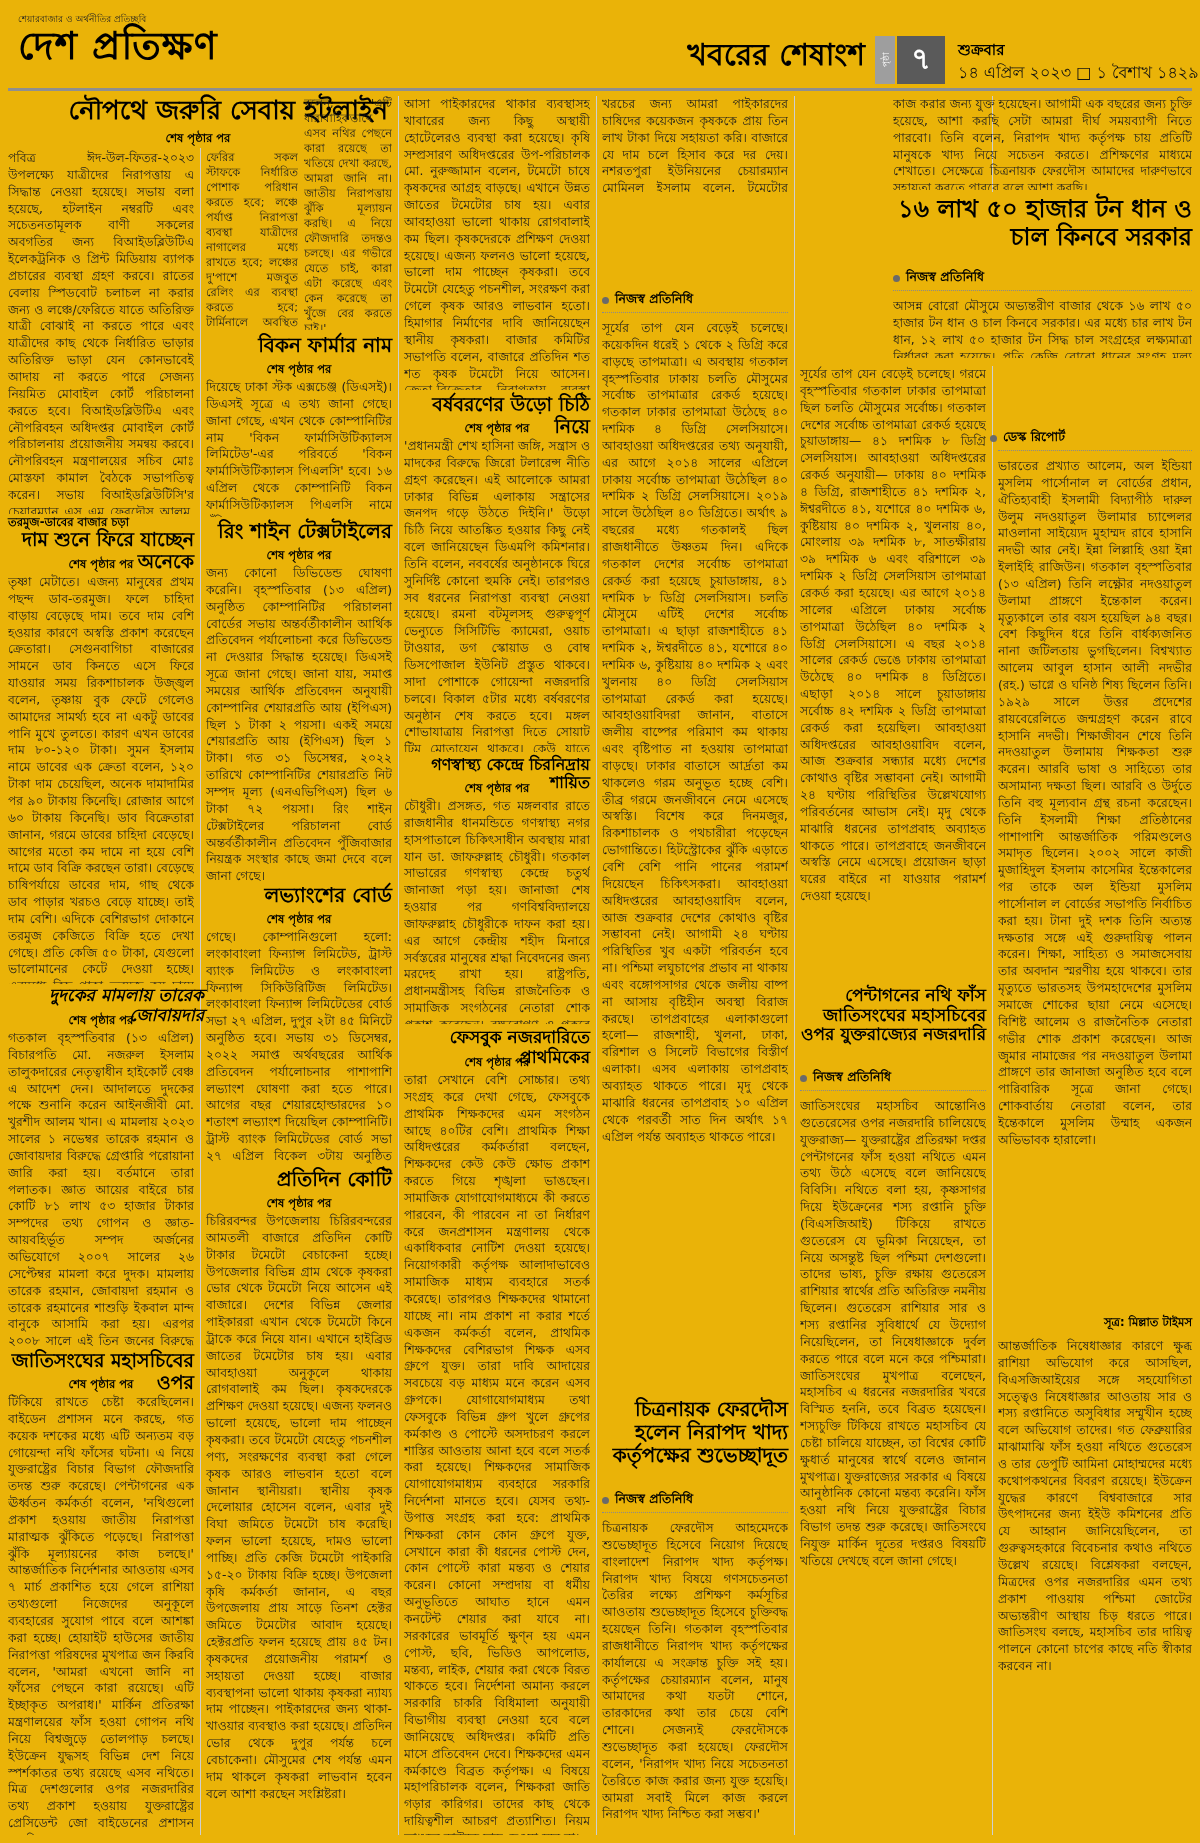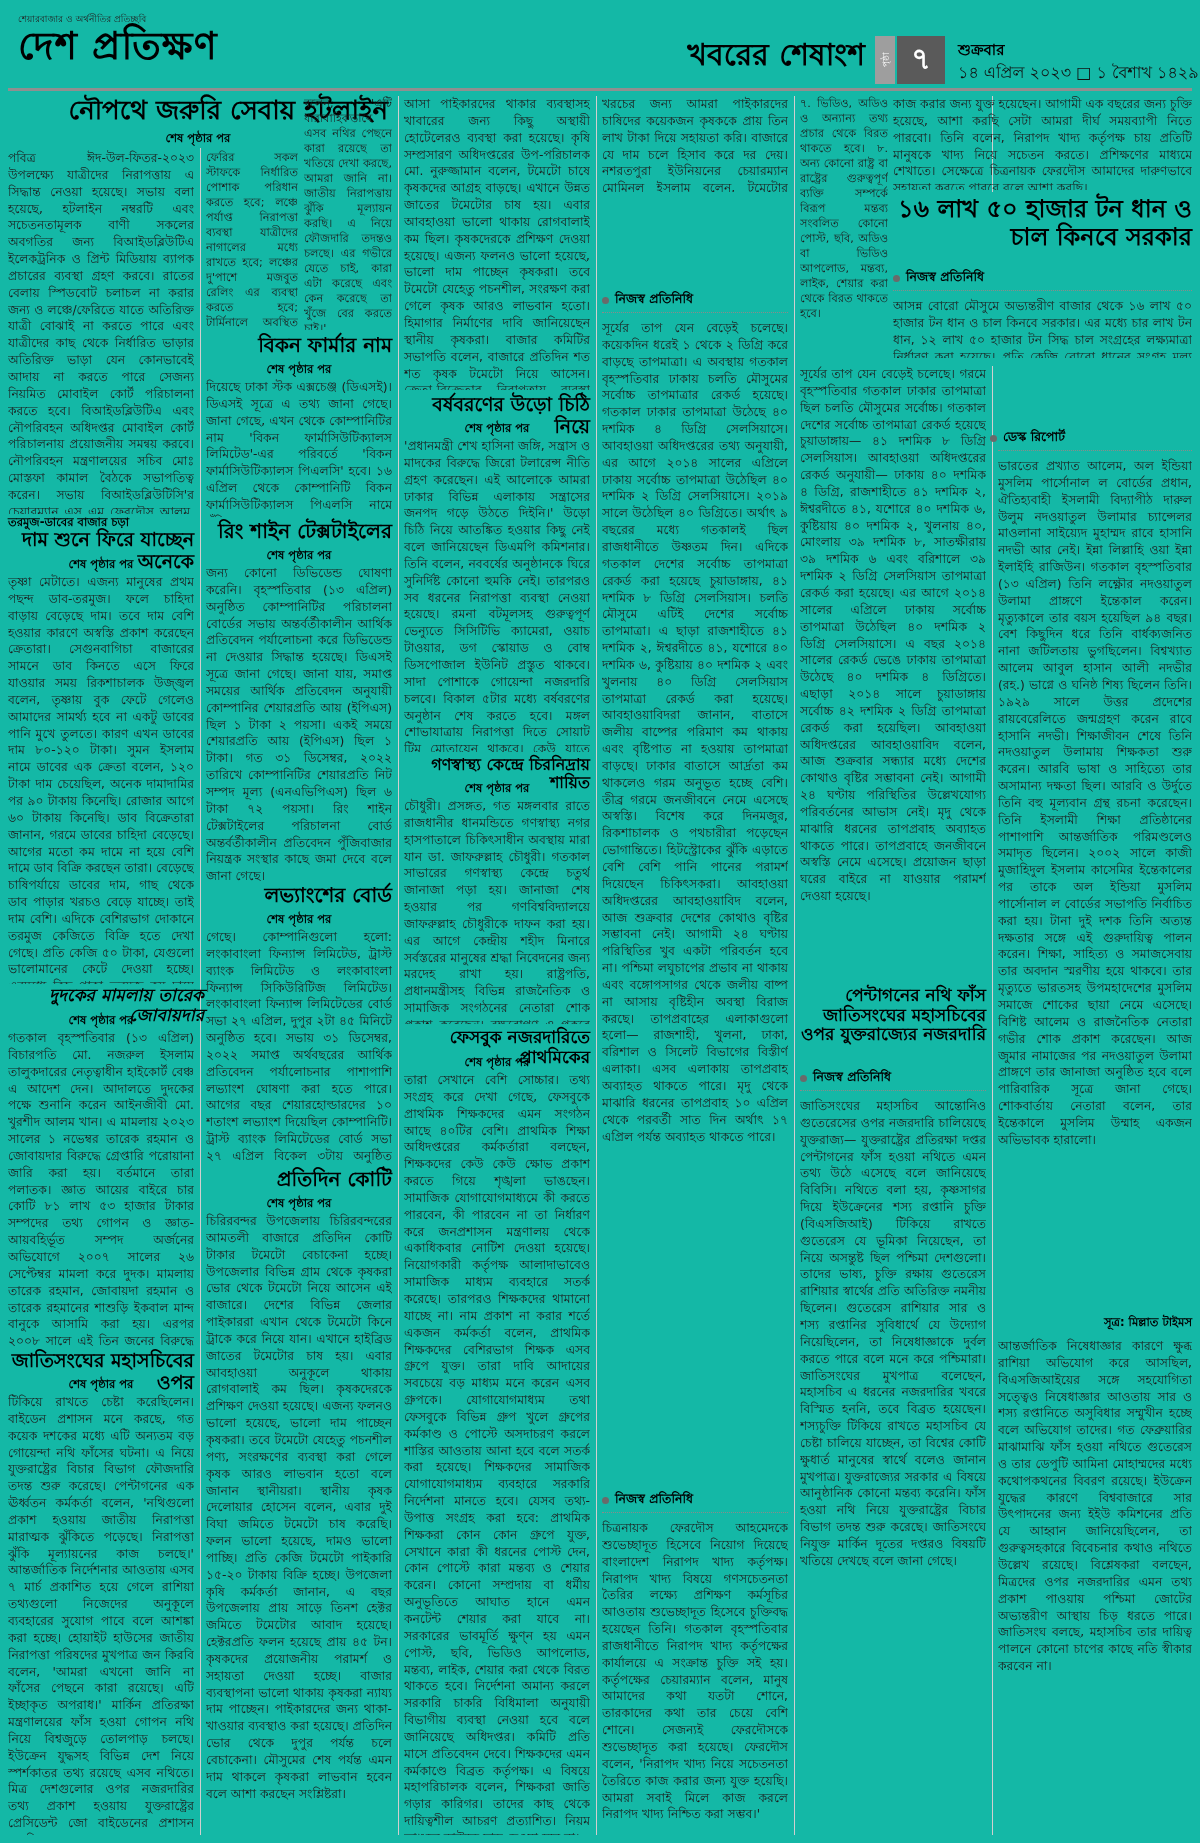--- a/index.html
+++ b/index.html
@@ -1,18 +1,18 @@
 <!DOCTYPE html>
 <html lang="bn"><head>
 <meta charset="utf-8">
 <style>
   html,body{margin:0;padding:0;background:#e8e8e8;}
   .page{
     position:relative;width:1200px;height:1843px;margin:0 auto;
-    background:#14b8a6;color:#111;
+    background:#eab308;color:#111;
     font-family:"DejaVu Sans","Liberation Sans",sans-serif;
     overflow:hidden;
   }
   .abs{position:absolute;}
   .head{font-weight:bold;color:#000;text-align:right;line-height:1.15;}
   .kicker{font-weight:bold;font-size:11.5px;color:#000;}
   .cont{font-weight:bold;font-size:11.5px;text-align:center;color:#000;}
   .body{font-size:12.3px;line-height:1.37;text-align:justify;overflow:hidden;color:#1c1c1c;}
   .body.small{font-size:11.3px;line-height:1.33;}
   .byline{display:flex;align-items:center;gap:6px;font-weight:bold;font-size:12.5px;color:#000;}
@@ -109,28 +109,28 @@
 
   <div class="abs body" style="left:602px;top:96px;width:186px;height:96px;">খরচের জন্য আমরা পাইকারদের চাষিদের কয়েকজন কৃষককে প্রায় তিন লাখ টাকা দিয়ে সহায়তা করি। বাজারে যে দাম চলে হিসাব করে দর দেয়। নশরতপুরা ইউনিয়নের চেয়ারম্যান মোমিনুল ইসলাম বলেন, টমেটোর চাহিদা বেশ বৃদ্ধি পেয়েছে। বাজারটি এ অঞ্চলের সবচেয়ে বড় বাজার। গত কয়েকদিন থেকে প্রতিদিন ট্রাকে টমেটো গেছে। দিনে সর্বোচ্চ ৭০-৮০ ট্রাক, ৫৪০-৫৫০ ক্যারেট মাল যায়। একটি ক্যারেটে ২৫ কেজি পর্যন্ত ধরে। কোটি টাকার বেচাকেনা হয় এই বাজারে। এবার ফলন যে হারে হয়েছে তাতে চাষিরা খুশি।</div>
 
   <div class="abs byline" style="left:602px;top:290px;width:186px;">
     <span class="dot"></span>
     <span>নিজস্ব প্রতিনিধি</span>
   </div>
   <div class="abs drule" style="left:602px;top:312px;width:186px;"></div>
   <div class="abs body" style="left:602px;top:320px;width:186px;height:1072px;">সূর্যের তাপ যেন বেড়েই চলেছে। কয়েকদিন ধরেই ১ থেকে ২ ডিগ্রি করে বাড়ছে তাপমাত্রা। এ অবস্থায় গতকাল বৃহস্পতিবার ঢাকায় চলতি মৌসুমের সর্বোচ্চ তাপমাত্রার রেকর্ড হয়েছে। গতকাল ঢাকার তাপমাত্রা উঠেছে ৪০ দশমিক ৪ ডিগ্রি সেলসিয়াসে। আবহাওয়া অধিদপ্তরের তথ্য অনুযায়ী, এর আগে ২০১৪ সালের এপ্রিলে ঢাকায় সর্বোচ্চ তাপমাত্রা উঠেছিল ৪০ দশমিক ২ ডিগ্রি সেলসিয়াসে। ২০১৯ সালে উঠেছিল ৪০ ডিগ্রিতে। অর্থাৎ ৯ বছরের মধ্যে গতকালই ছিল রাজধানীতে উষ্ণতম দিন। এদিকে গতকাল দেশের সর্বোচ্চ তাপমাত্রা রেকর্ড করা হয়েছে চুয়াডাঙ্গায়, ৪১ দশমিক ৮ ডিগ্রি সেলসিয়াস। চলতি মৌসুমে এটিই দেশের সর্বোচ্চ তাপমাত্রা। এ ছাড়া রাজশাহীতে ৪১ দশমিক ২, ঈশ্বরদীতে ৪১, যশোরে ৪০ দশমিক ৬, কুষ্টিয়ায় ৪০ দশমিক ২ এবং খুলনায় ৪০ ডিগ্রি সেলসিয়াস তাপমাত্রা রেকর্ড করা হয়েছে। আবহাওয়াবিদরা জানান, বাতাসে জলীয় বাষ্পের পরিমাণ কম থাকায় এবং বৃষ্টিপাত না হওয়ায় তাপমাত্রা বাড়ছে। ঢাকার বাতাসে আর্দ্রতা কম থাকলেও গরম অনুভূত হচ্ছে বেশি। তীব্র গরমে জনজীবনে নেমে এসেছে অস্বস্তি। বিশেষ করে দিনমজুর, রিকশাচালক ও পথচারীরা পড়েছেন ভোগান্তিতে। হিটস্ট্রোকের ঝুঁকি এড়াতে বেশি বেশি পানি পানের পরামর্শ দিয়েছেন চিকিৎসকরা। আবহাওয়া অধিদপ্তরের আবহাওয়াবিদ বলেন, আজ শুক্রবার দেশের কোথাও বৃষ্টির সম্ভাবনা নেই। আগামী ২৪ ঘণ্টায় পরিস্থিতির খুব একটা পরিবর্তন হবে না। পশ্চিমা লঘুচাপের প্রভাব না থাকায় এবং বঙ্গোপসাগর থেকে জলীয় বাষ্প না আসায় বৃষ্টিহীন অবস্থা বিরাজ করছে। তাপপ্রবাহের এলাকাগুলো হলো— রাজশাহী, খুলনা, ঢাকা, বরিশাল ও সিলেট বিভাগের বিস্তীর্ণ এলাকা। এসব এলাকায় তাপপ্রবাহ অব্যাহত থাকতে পারে। মৃদু থেকে মাঝারি ধরনের তাপপ্রবাহ ১০ এপ্রিল থেকে পরবর্তী সাত দিন অর্থাৎ ১৭ এপ্রিল পর্যন্ত অব্যাহত থাকতে পারে।</div>
 
+  <div class="abs head" style="left:602px;top:1398px;width:186px;font-size:20px;">চিত্রনায়ক ফেরদৌস হলেন নিরাপদ খাদ্য কর্তৃপক্ষের শুভেচ্ছাদূত</div>
   <div class="abs byline" style="left:602px;top:1490px;width:186px;">
     <span class="dot"></span>
     <span>নিজস্ব প্রতিনিধি</span>
   </div>
   <div class="abs drule" style="left:602px;top:1512px;width:186px;"></div>
   <div class="abs body" style="left:602px;top:1520px;width:186px;height:315px;">চিত্রনায়ক ফেরদৌস আহমেদকে শুভেচ্ছাদূত হিসেবে নিয়োগ দিয়েছে বাংলাদেশ নিরাপদ খাদ্য কর্তৃপক্ষ। নিরাপদ খাদ্য বিষয়ে গণসচেতনতা তৈরির লক্ষ্যে প্রশিক্ষণ কর্মসূচির আওতায় শুভেচ্ছাদূত হিসেবে চুক্তিবদ্ধ হয়েছেন তিনি। গতকাল বৃহস্পতিবার রাজধানীতে নিরাপদ খাদ্য কর্তৃপক্ষের কার্যালয়ে এ সংক্রান্ত চুক্তি সই হয়। কর্তৃপক্ষের চেয়ারম্যান বলেন, মানুষ আমাদের কথা যতটা শোনে, তারকাদের কথা তার চেয়ে বেশি শোনে। সেজন্যই ফেরদৌসকে শুভেচ্ছাদূত করা হয়েছে। ফেরদৌস বলেন, 'নিরাপদ খাদ্য নিয়ে সচেতনতা তৈরিতে কাজ করার জন্য যুক্ত হয়েছি। আমরা সবাই মিলে কাজ করলে নিরাপদ খাদ্য নিশ্চিত করা সম্ভব।'</div>
 
-  <div class="abs body small" style="left:800px;top:96px;width:88px;height:250px;">৭. ভিডিও, অডিও ও অন্যান্য তথ্য প্রচার থেকে বিরত থাকতে হবে। ৮. অন্য কোনো রাষ্ট্র বা রাষ্ট্রের গুরুত্বপূর্ণ ব্যক্তি সম্পর্কে বিরূপ মন্তব্য সংবলিত কোনো পোস্ট, ছবি, অডিও বা ভিডিও আপলোড, মন্তব্য, লাইক, শেয়ার করা থেকে বিরত থাকতে হবে।</div>
 
   <div class="abs body" style="left:893px;top:96px;width:299px;height:94px;">কাজ করার জন্য যুক্ত হয়েছেন। আগামী এক বছরের জন্য চুক্তি হয়েছে, আশা করছি সেটা আমরা দীর্ঘ সময়ব্যাপী নিতে পারবো। তিনি বলেন, নিরাপদ খাদ্য কর্তৃপক্ষ চায় প্রতিটি মানুষকে খাদ্য নিয়ে সচেতন করতে। প্রশিক্ষণের মাধ্যমে শেখাতে। সেক্ষেত্রে চিত্রনায়ক ফেরদৌস আমাদের দারুণভাবে সহায়তা করতে পারবে বলে আশা করছি।</div>
 
   <div class="abs head" style="left:893px;top:196px;width:299px;font-size:24px;">১৬ লাখ ৫০ হাজার টন ধান ও চাল কিনবে সরকার</div>
   <div class="abs byline" style="left:893px;top:268px;width:299px;">
     <span class="dot"></span>
     <span>নিজস্ব প্রতিনিধি</span>
   </div>
   <div class="abs drule" style="left:893px;top:290px;width:299px;"></div>
   <div class="abs body" style="left:893px;top:298px;width:299px;height:60px;">আসন্ন বোরো মৌসুমে অভ্যন্তরীণ বাজার থেকে ১৬ লাখ ৫০ হাজার টন ধান ও চাল কিনবে সরকার। এর মধ্যে চার লাখ টন ধান, ১২ লাখ ৫০ হাজার টন সিদ্ধ চাল সংগ্রহের লক্ষ্যমাত্রা নির্ধারণ করা হয়েছে। প্রতি কেজি বোরো ধানের সংগ্রহ মূল্য নির্ধারণ করা হয়েছে ৩০ টাকা, সিদ্ধ চাল ৪৪ টাকা। গতকাল বৃহস্পতিবার সচিবালয়ে খাদ্য পরিকল্পনা ও পরিধারণ কমিটির সভায় এ সিদ্ধান্ত হয়। সভায় সভাপতিত্ব করেন খাদ্যমন্ত্রী সাধন চন্দ্র মজুমদার।</div>

